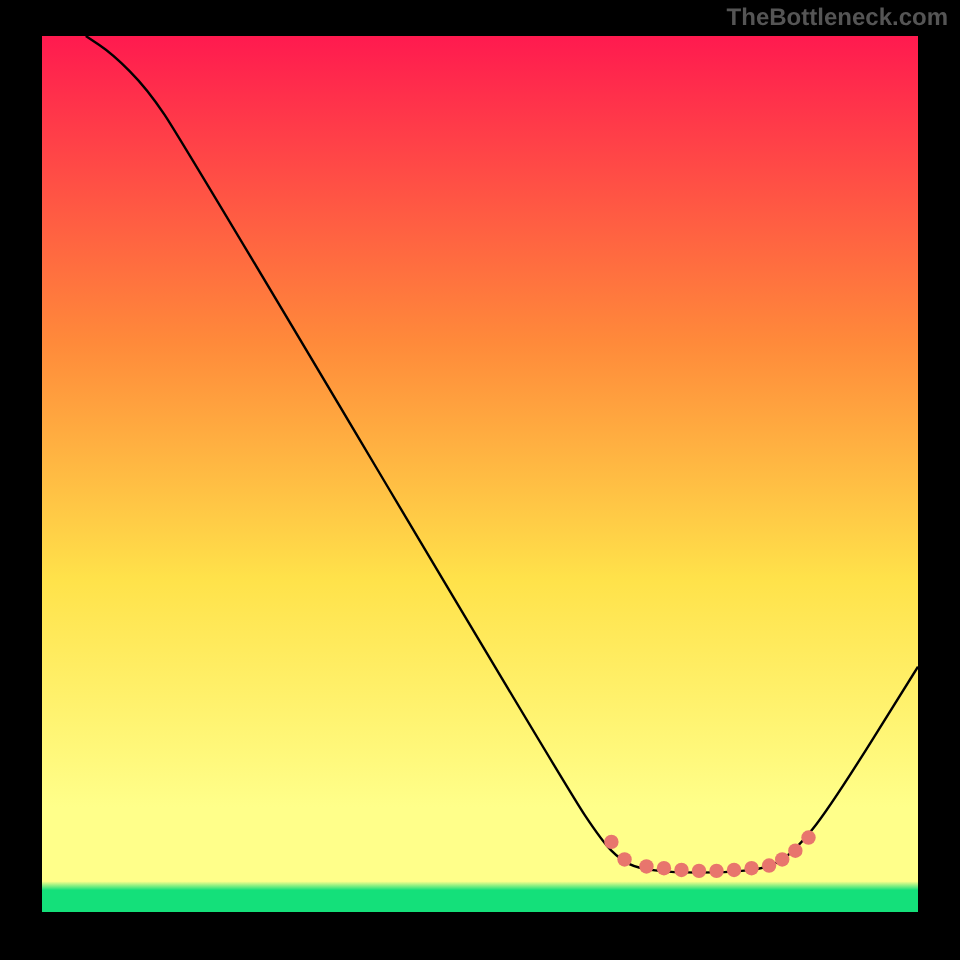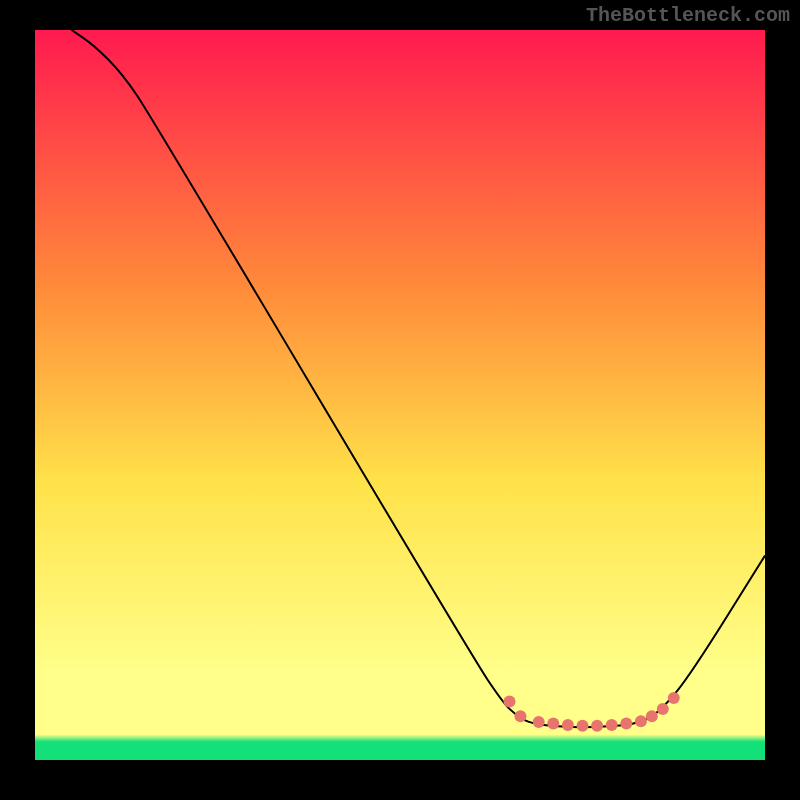--- a/index.html
+++ b/index.html
@@ -9,21 +9,20 @@
     width: 800px;
     height: 800px;
     overflow: hidden;
     font-family: Arial, sans-serif;
   }
 
   .chart-container {
     position: relative;
     width: 800px;
     height: 800px;
-    font-family: Liberation Mono, monospace;
   }
 
   .watermark {
     position: absolute;
     top: 4px;
     right: 10px;
     color: #555;
     font-size: 20px;
     font-weight: 600;
     z-index: 10;

